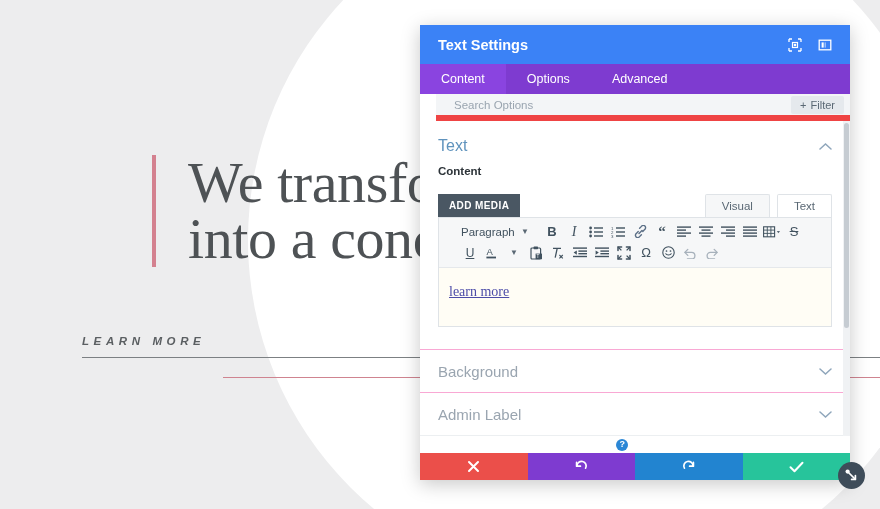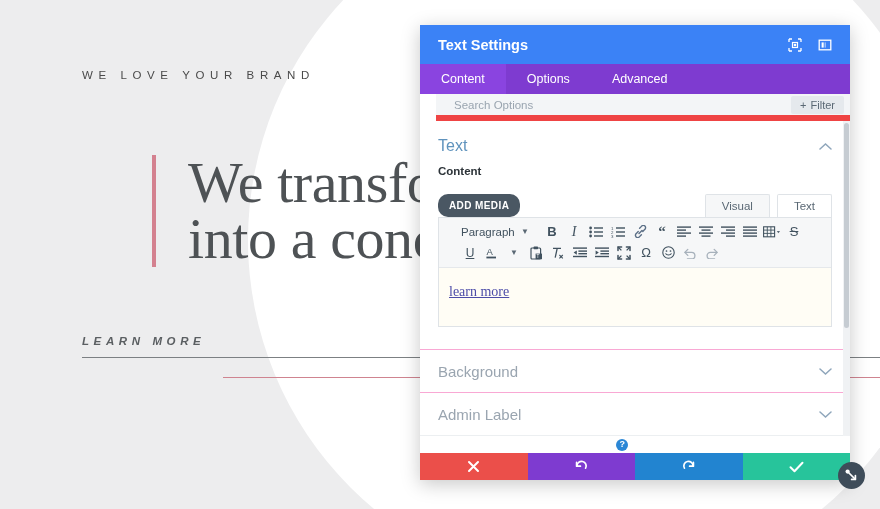--- a/index.html
+++ b/index.html
@@ -212,21 +212,21 @@
     height: 28px;
   }
   #add-media-btn {
     background: #4a5763;
     color: #ffffff;
     font-size: 10px;
     font-weight: 700;
     letter-spacing: 0.4px;
     padding: 6px 11px;
     border: 0;
-    border-radius: 10px;
+    border-radius: 0;
     cursor: pointer;
     font-family: "Liberation Sans", sans-serif;
   }
   #editor-modetabs {
     position: absolute;
     right: 0; bottom: 0;
     display: flex;
     gap: 7px;
   }
   .mode-tab {
@@ -354,21 +354,20 @@
     cursor: nwse-resize;
     z-index: 20;
   }
 </style>
 </head>
 <body>
 
 <div id="page">
   <div id="white-circle"></div>
 
-  <div id="eyebrow">WE LOVE YOUR BRAND</div>
 
   <div id="headline-wrap">
     <div id="headline-bar"></div>
     <div id="headline">
       <div>We transform your ideas</div>
       <div>into a concept</div>
     </div>
   </div>
 
   <div id="learn-more-label">LEARN MORE</div>

